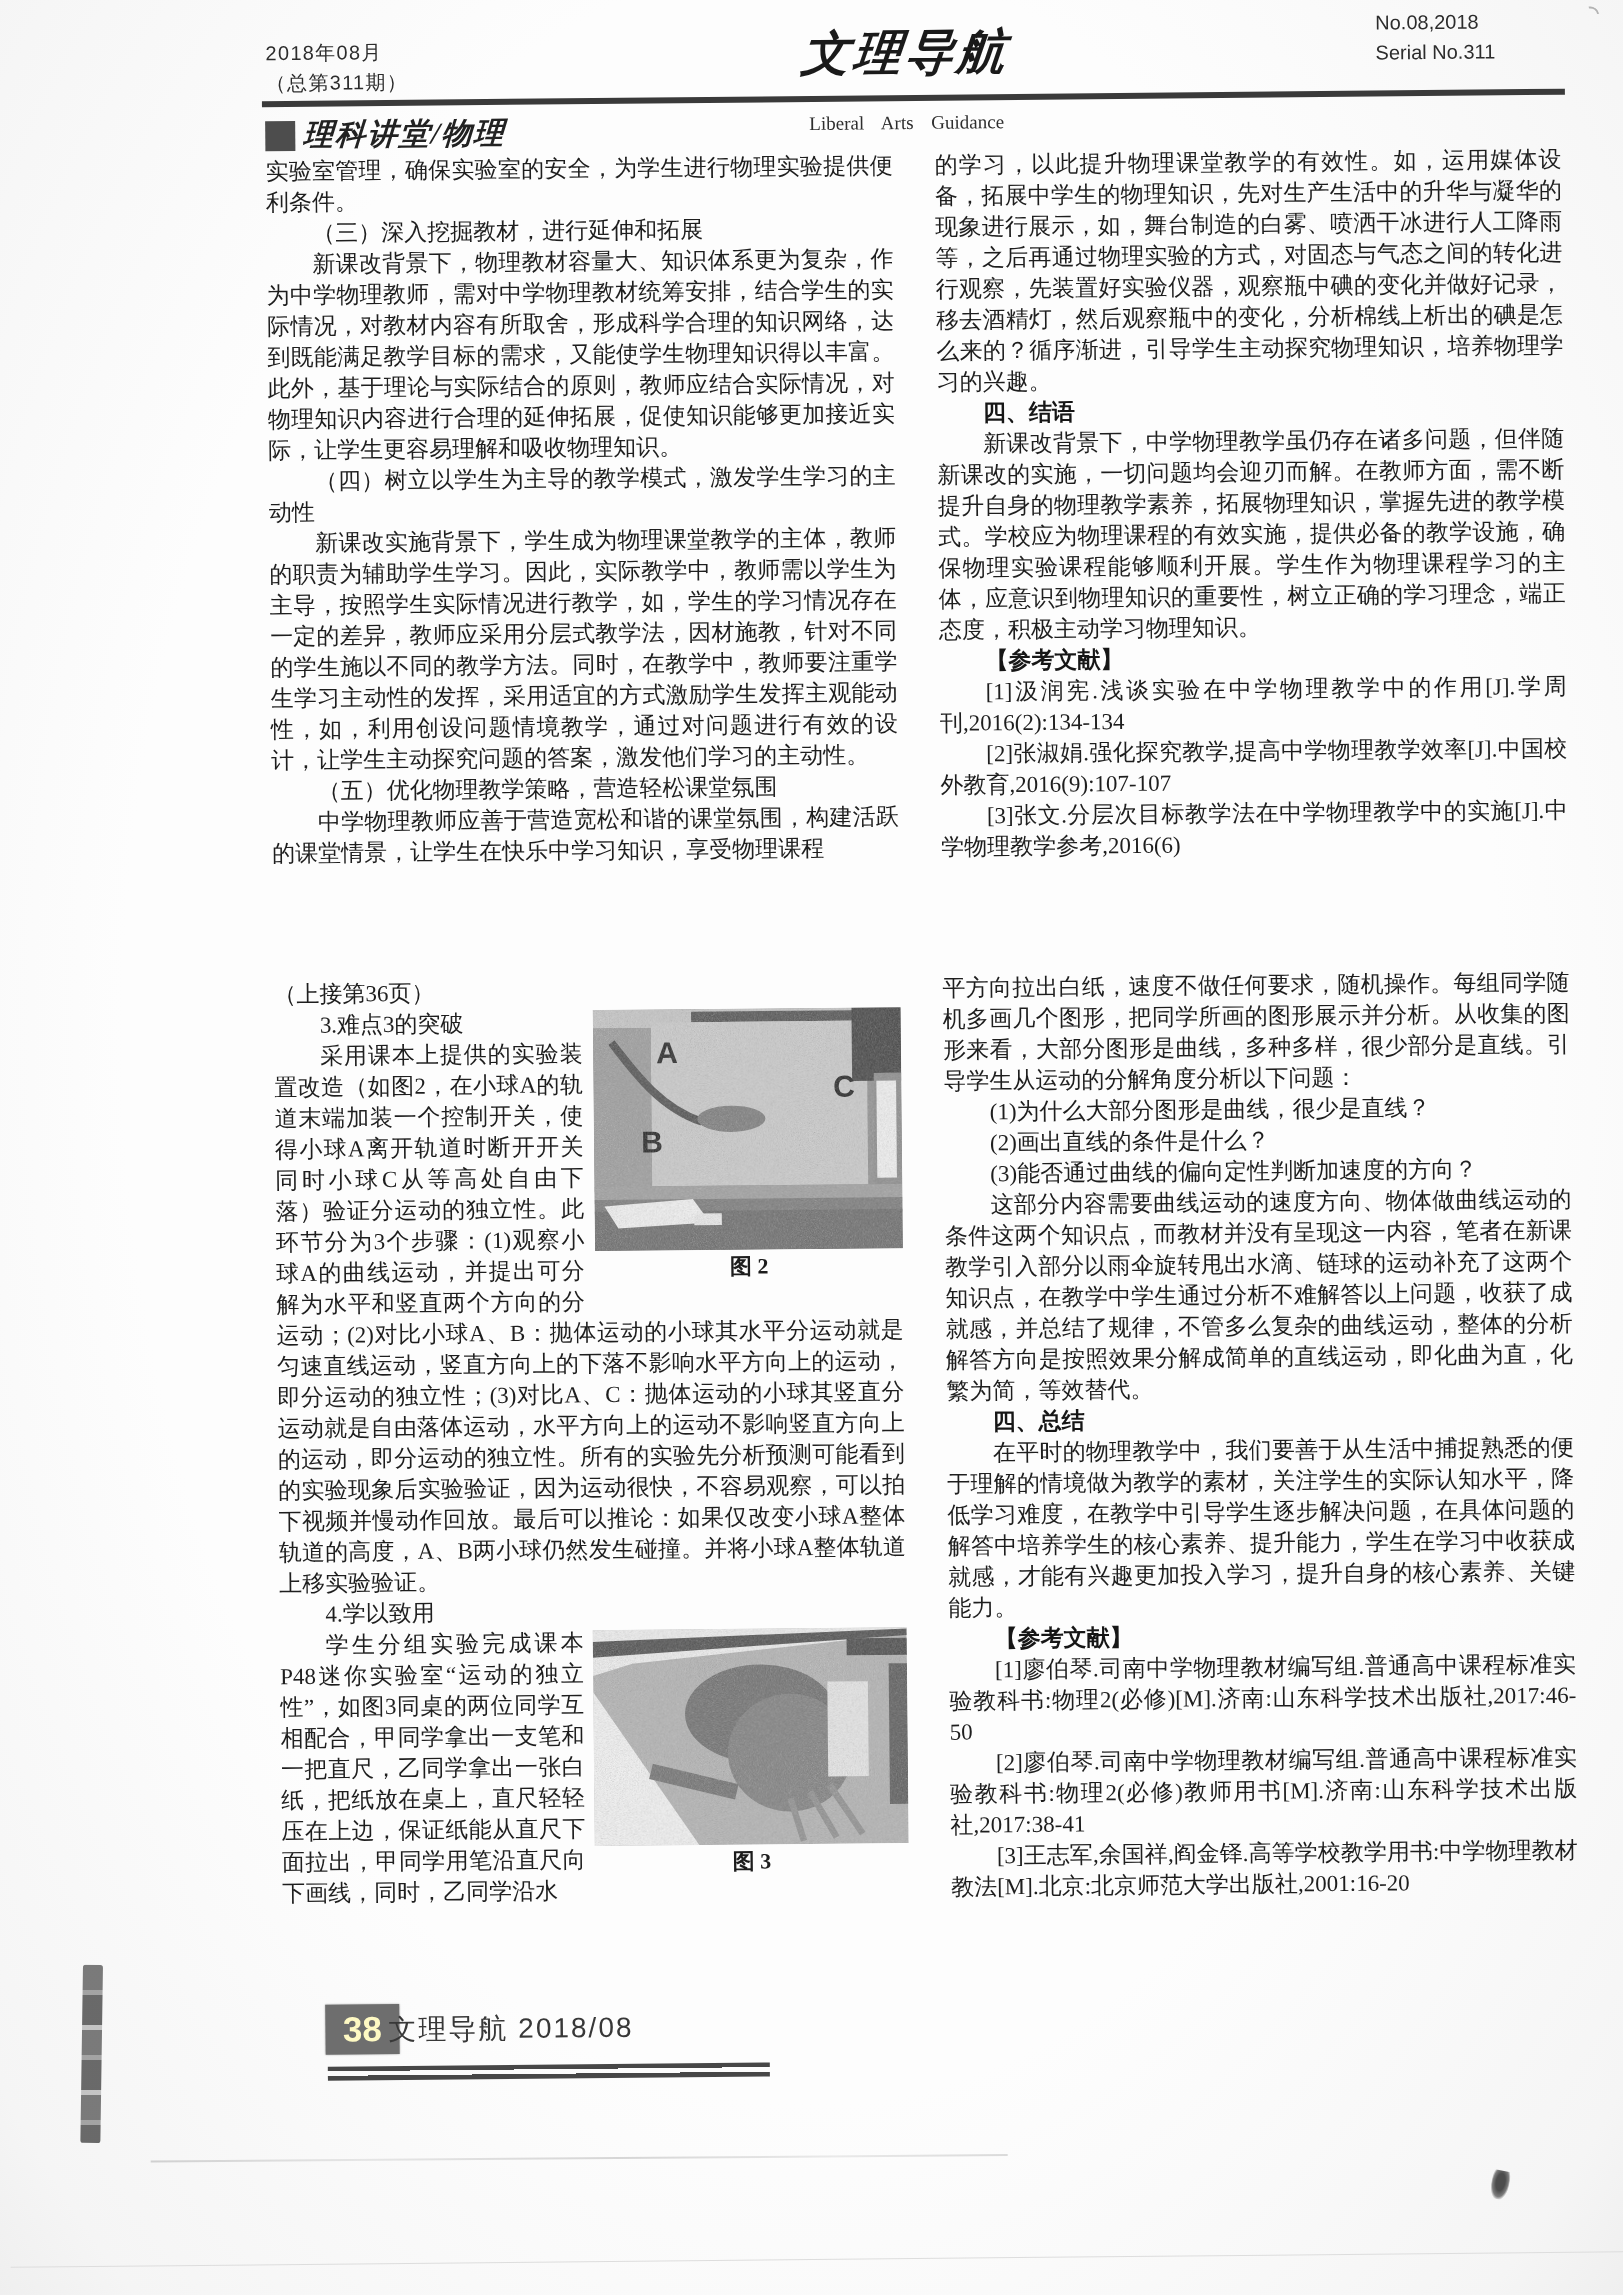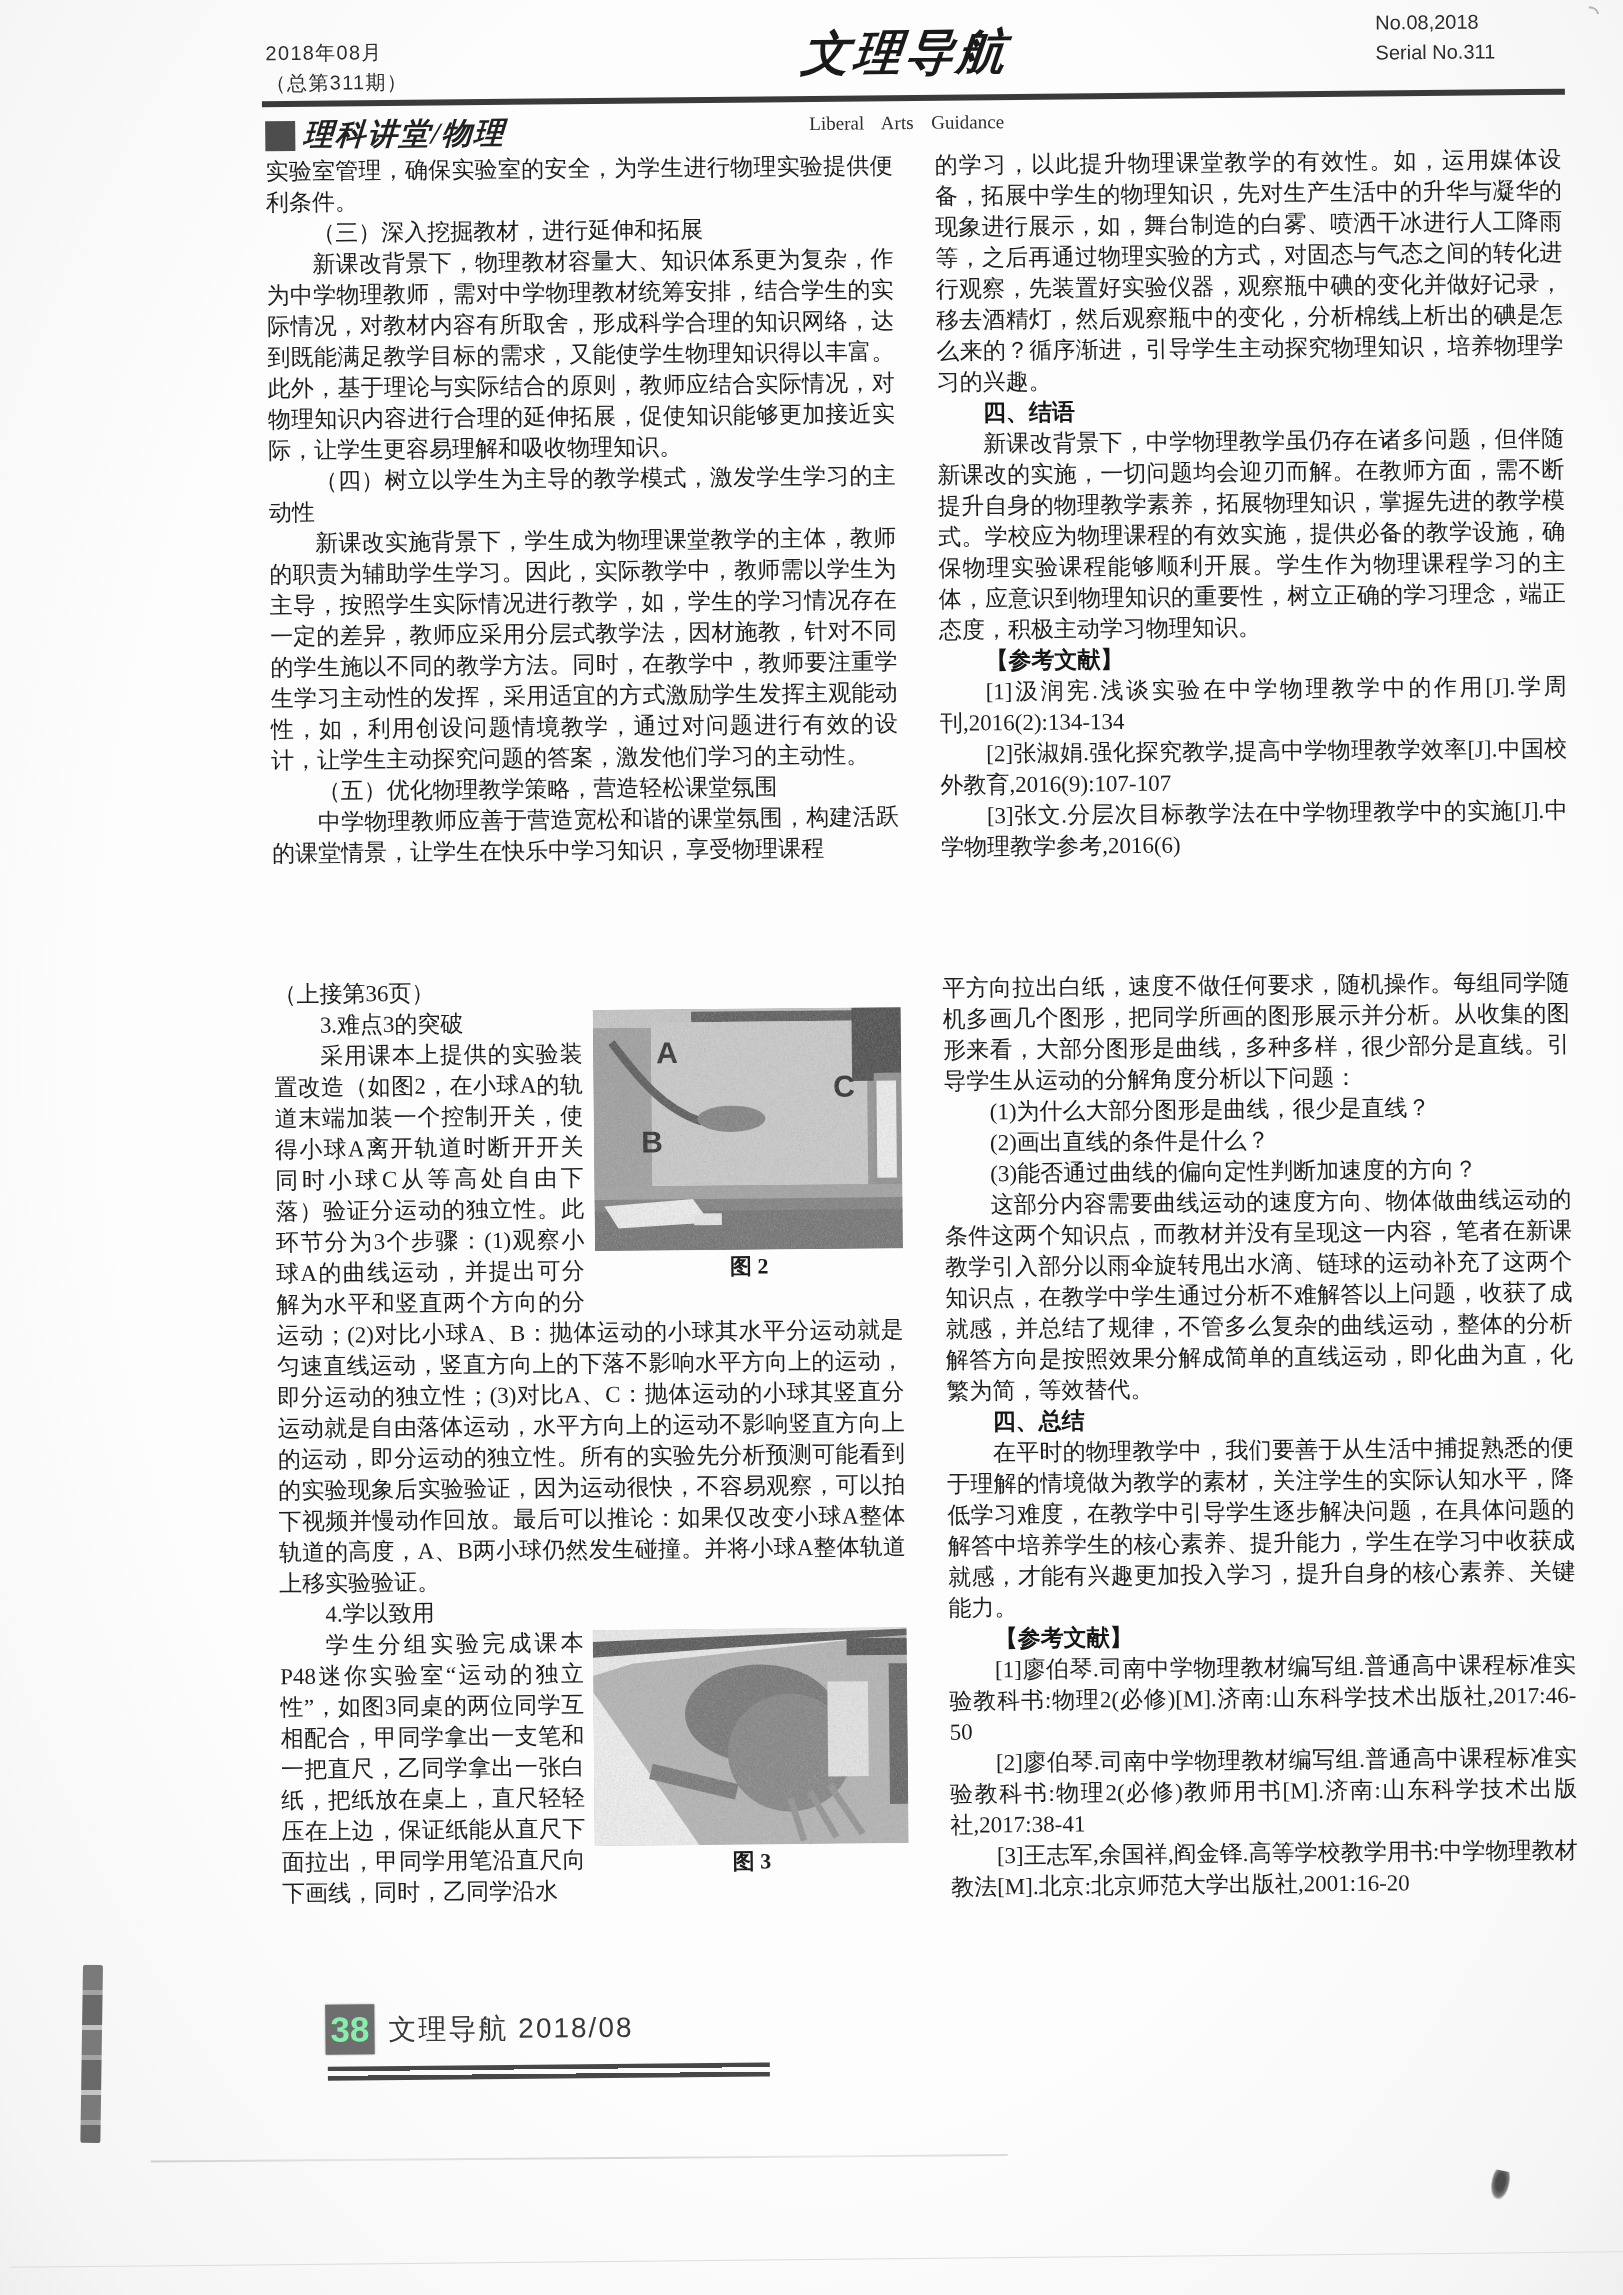--- a/index.html
+++ b/index.html
@@ -33,22 +33,22 @@
   #a1r{left:944px;top:151px;height:779px;}
   #a2l{left:275px;top:974px;height:956px;}
   #a2r{left:944px;top:974px;height:956px;}
   
   figure.fig{margin:0;float:right;text-align:center;}
   figure.fig svg{display:block;}
   #fig2w{width:308px;margin:2.6px 0 6.5px 10.5px;}
   #fig3w{width:314px;margin:2.6px 0 6.5px 9.2px;}
   figcaption{font-size:22px;line-height:34px;font-weight:bold;color:#1c1c1c;text-indent:0;}
   
-  .foot-box{position:absolute;left:317px;top:2000px;width:49px;height:50px;background:#6e6e6e;
-    color:#86efac;font-family:"Liberation Sans","DejaVu Sans",sans-serif;font-size:35px;font-weight:bold;
+  .foot-box{position:absolute;left:317px;top:2000px;width:74px;height:50px;background:#6e6e6e;
+    color:#fef9c3;font-family:"Liberation Sans","DejaVu Sans",sans-serif;font-size:35px;font-weight:bold;
     display:flex;align-items:center;justify-content:center;box-shadow:0 0 2px #9a9a9a;}
   .foot-text{position:absolute;left:380px;top:2007px;font-family:"Liberation Sans","DejaVu Sans",sans-serif;
     font-size:28px;color:#383838;letter-spacing:2px;}
   .foot-rule{position:absolute;left:319px;top:2062px;width:442px;height:13.7px;
     background:linear-gradient(180deg,#474747 0 4.6px,transparent 4.6px 9.2px,#474747 9.2px 13.7px);}
   
   .art-leftstrip{position:absolute;left:73px;top:1958px;width:19.6px;height:178px;opacity:.92;border-radius:2.6px;
     background:repeating-linear-gradient(180deg,#6f6f6f 0 25px,#9c9c9c 25px 30px,#5d5d5d 30px 60px,#c0c0c0 60px 65px);
     transform:rotate(1.4deg);}
   .art-wave{position:absolute;left:141px;top:2155px;width:857px;height:2px;opacity:.85;

